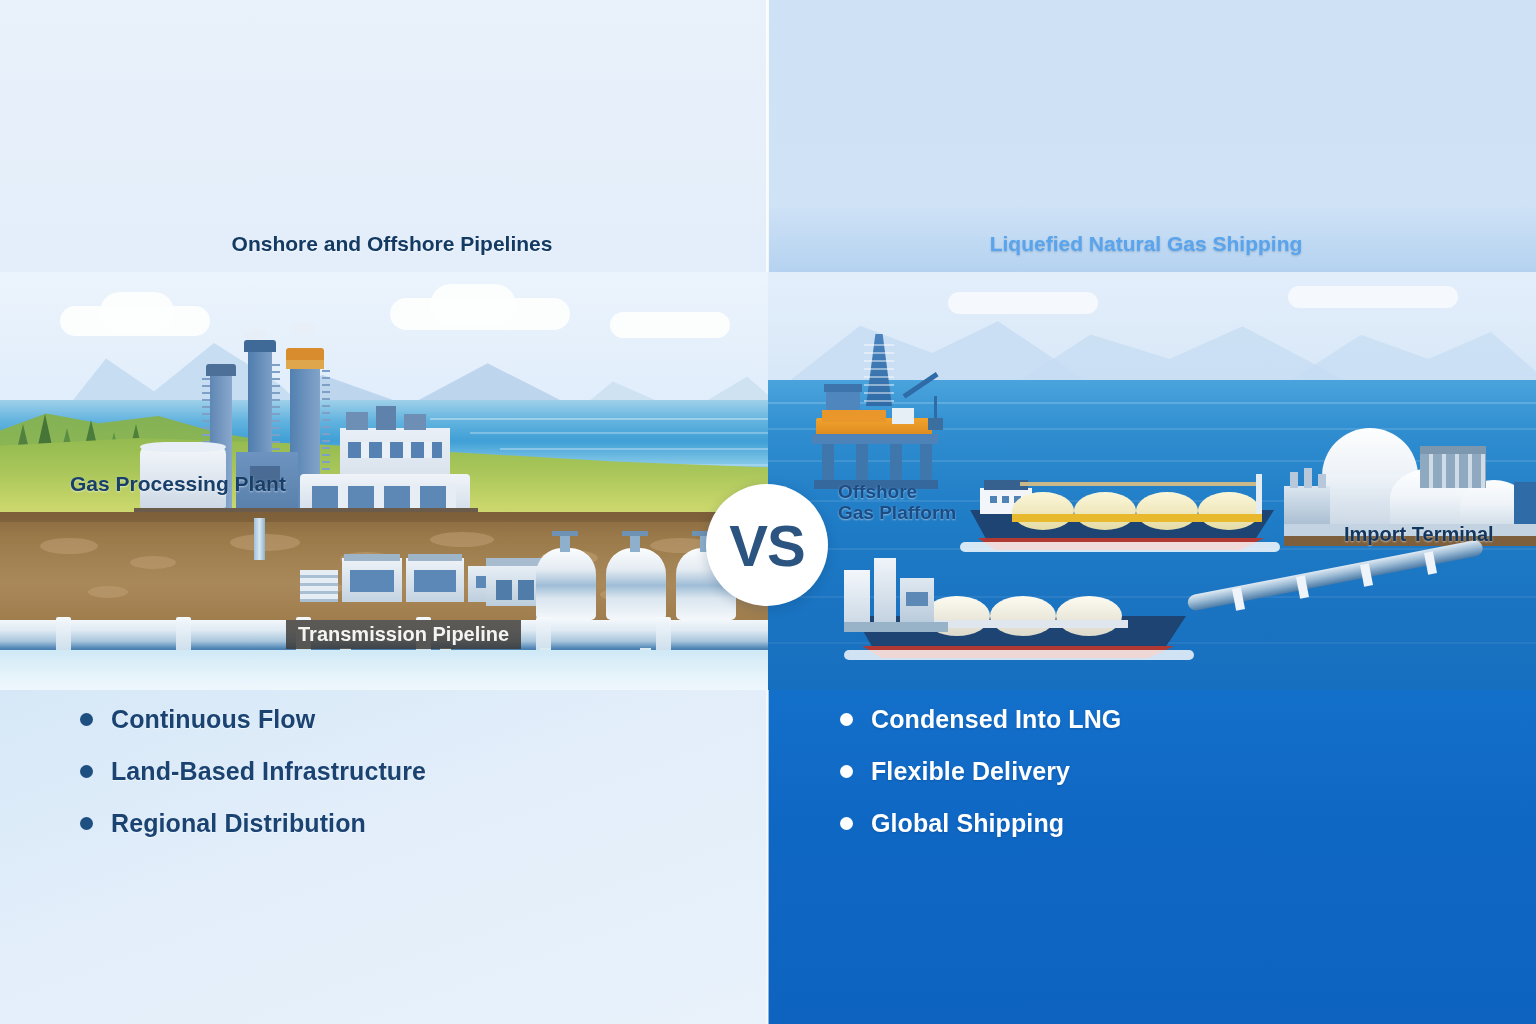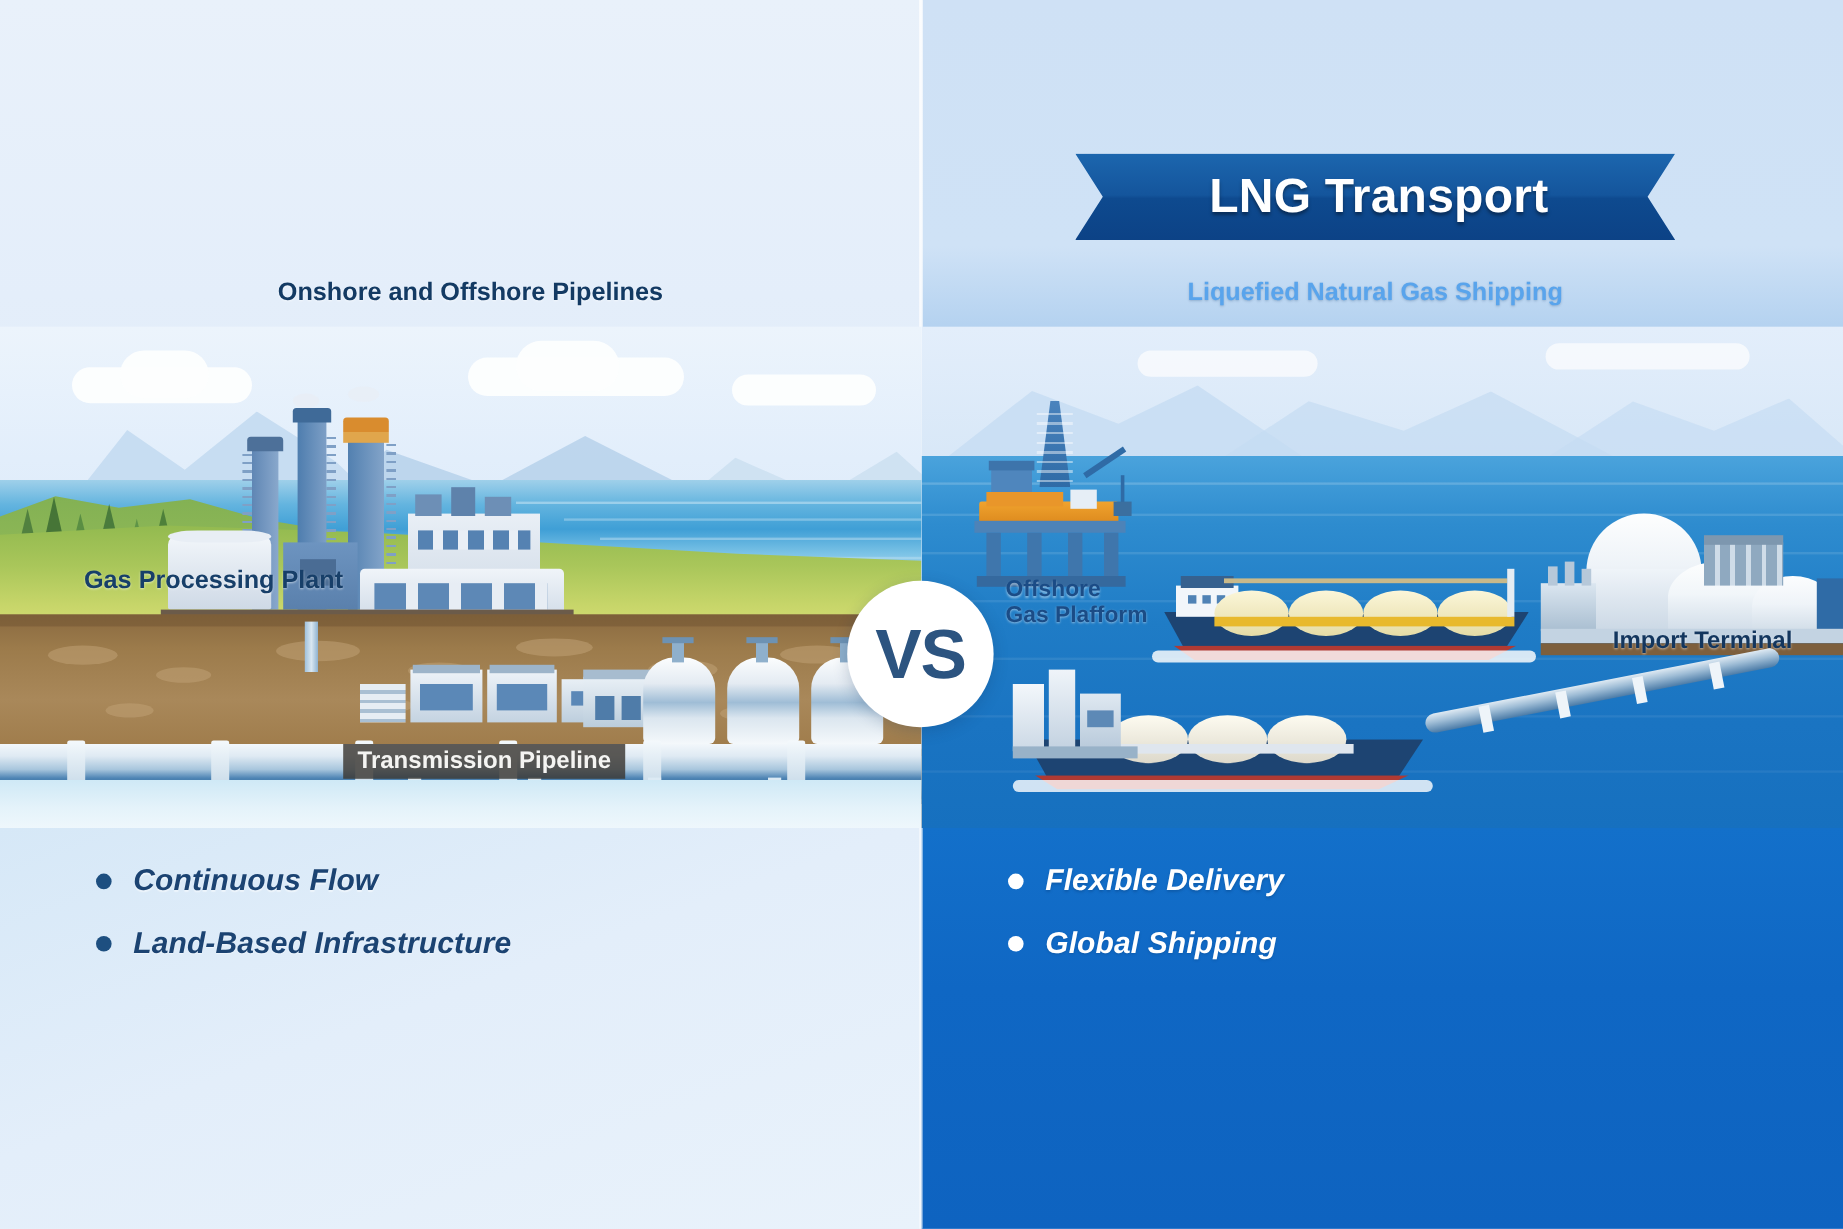--- a/index.html
+++ b/index.html
@@ -100,21 +100,21 @@
     text-shadow:0 1px 2px rgba(255,255,255,.55); }
 
   
   #vs-badge { position:absolute; left:706px; top:484px; width:122px; height:122px;
     border-radius:50%; background:#ffffff; display:flex; align-items:center; justify-content:center;
     box-shadow:0 3px 12px rgba(20,50,90,.22); z-index:40; }
   #vs-text { font-size:58px; font-weight:bold; color:#2c5480; letter-spacing:-1px;
     text-shadow:0 2px 2px rgba(255,255,255,.8); }
 
   
-  .bullets { position:absolute; top:708px;font-style:italic; }
+  .bullets { position:absolute; top:693px; }
   #bullets-left  { left:80px; }
   #bullets-right { left:840px; }
   .bullet-row { display:flex; align-items:center; height:52px; }
   .dot { width:13px; height:13px; border-radius:50%; margin-right:18px; flex:none; }
   .bullet-text { font-size:25px; font-weight:bold; letter-spacing:.1px; }
   #bullets-left  .dot { background:#1d4f80; }
   #bullets-left  .bullet-text { color:#1b4372; text-shadow:0 1px 1px rgba(255,255,255,.5); }
   #bullets-right .dot { background:#ffffff; }
   #bullets-right .bullet-text { color:#ffffff; text-shadow:0 1px 2px rgba(8,50,100,.28); }
 </style>
@@ -377,45 +377,48 @@
   </div>
 
   <div class="scene-label" id="label-gas-plant">Gas Processing Plant</div>
   <div class="scene-label" id="label-pipeline">Transmission Pipeline</div>
   <div class="scene-label" id="label-platform">Offshore
 Gas Plafform</div>
   <div class="scene-label" id="label-import">Import Terminal</div>
 
   <div class="subtitle" id="subtitle-left">Onshore and Offshore Pipelines</div>
 
-  <div class="banner-wrap" id="banner-right-wrap">
-    <div class="banner" id="banner-right">
-      <div class="banner-title">LNG Transport</div>
-    </div>
-  </div>
   <div class="subtitle" id="subtitle-right">Liquefied Natural Gas Shipping</div>
 
   <div id="vs-badge">
     <span id="vs-text">VS</span>
   </div>
 
   <div class="bullets" id="bullets-left">
     <div class="bullet-row">
       <span class="dot"></span>
       <span class="bullet-text">Continuous Flow</span>
     </div>
     <div class="bullet-row">
       <span class="dot"></span>
       <span class="bullet-text">Land-Based Infrastructure</span>
     </div>
+    <div class="bullet-row">
+      <span class="dot"></span>
+      <span class="bullet-text">Regional Distribution</span>
+    </div>
   </div>
 
   <div class="bullets" id="bullets-right">
     <div class="bullet-row">
       <span class="dot"></span>
+      <span class="bullet-text">Condensed Into LNG</span>
+    </div>
+    <div class="bullet-row">
+      <span class="dot"></span>
       <span class="bullet-text">Flexible Delivery</span>
     </div>
     <div class="bullet-row">
       <span class="dot"></span>
       <span class="bullet-text">Global Shipping</span>
     </div>
   </div>
 
 </div>
 

